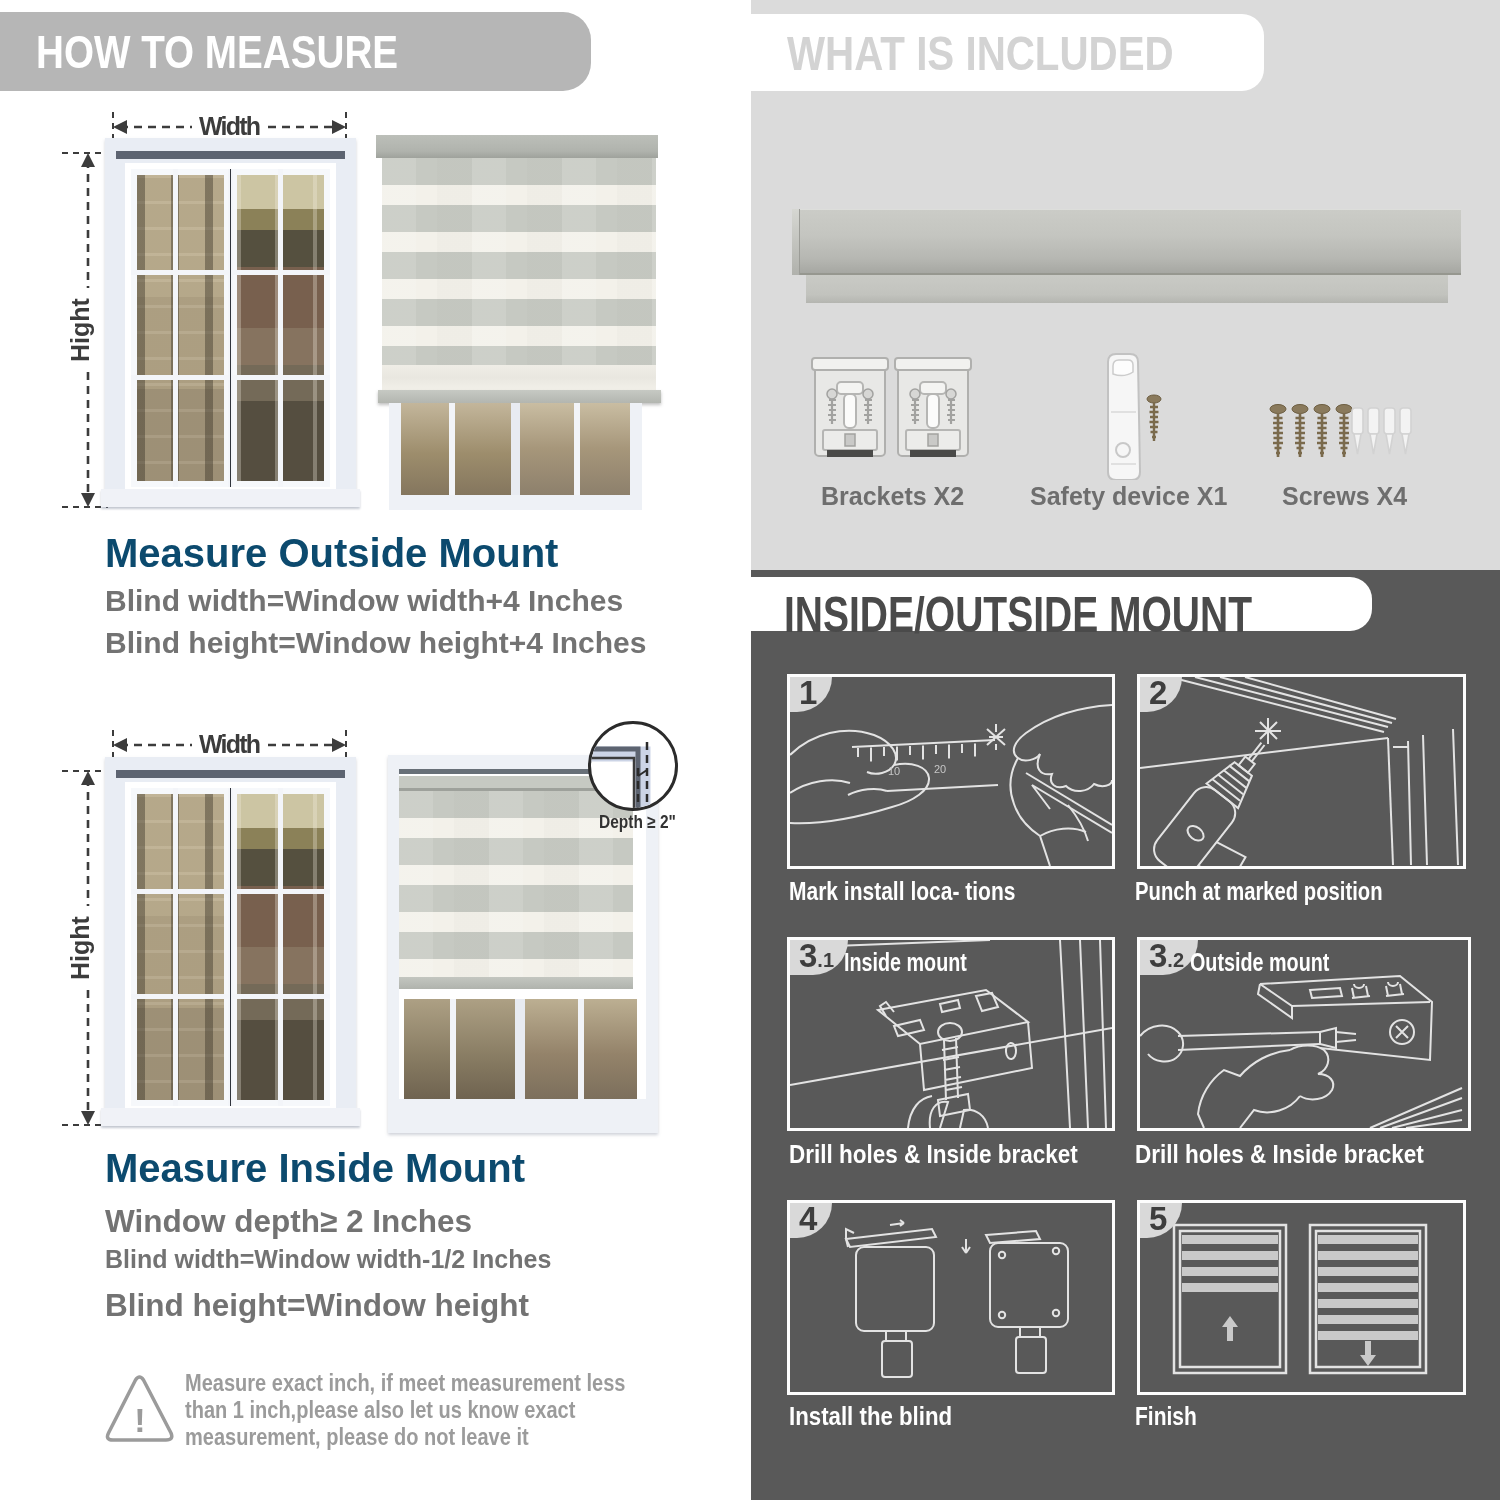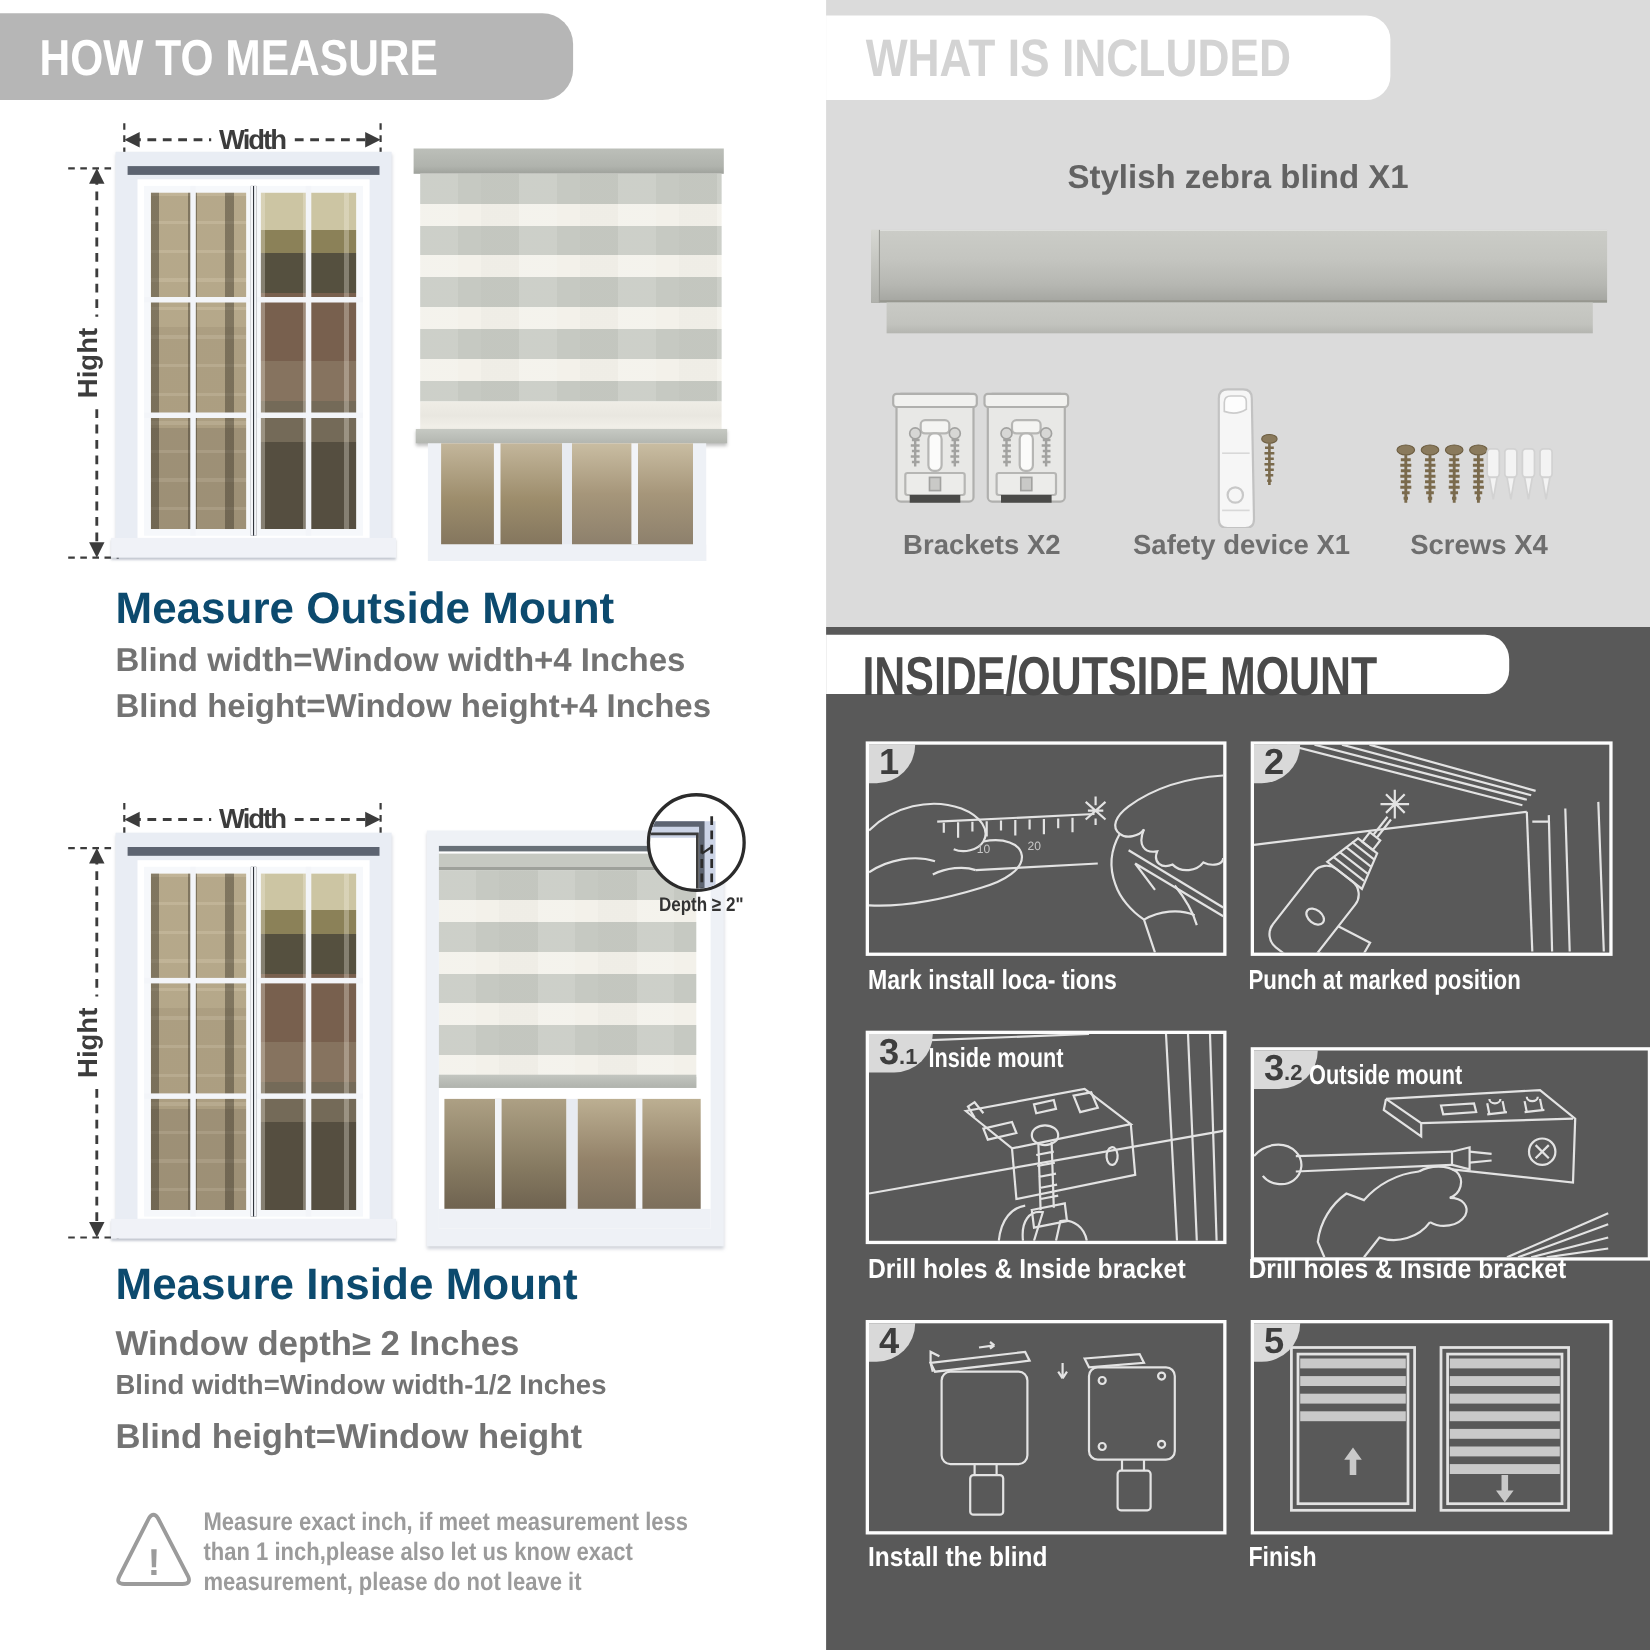--- a/index.html
+++ b/index.html
@@ -2,21 +2,21 @@
 <html><head>
 <meta charset="utf-8">
 <style>
   * { margin:0; padding:0; box-sizing:border-box; }
   html,body { width:1500px; height:1500px; background:#fff; font-family:"Liberation Sans", sans-serif; }
   #page { position:relative; width:1500px; height:1500px; overflow:hidden; background:#fff; }
   .abs { position:absolute; }
   .cx { transform-origin:0 50%; white-space:nowrap; }
 
   
-  #hdr-left { left:0; top:12px; width:521px; height:79px; background:#b6b6b6; border-radius:0 28px 28px 0;text-align:right; }
+  #hdr-left { left:0; top:12px; width:591px; height:79px; background:#b6b6b6; border-radius:0 28px 28px 0;text-align:right; }
   #hdr-left span { position:absolute; left:36px; top:13px; display:inline-block; font-size:46px; font-weight:bold; color:#fff; transform:scaleX(0.84); transform-origin:0 0; white-space:nowrap; }
 
   .h1dark { font-size:40px; font-weight:bold; color:#0c4a6e; white-space:nowrap; }
   .h2gray { font-size:30px; font-weight:bold; color:#737373; white-space:nowrap; }
 
   
   .win { width:251px; height:366px; background:#e9edf4; box-shadow:0 2px 3px rgba(120,130,150,.35); }
   .win .topstrip { position:absolute; left:11px; top:13px; width:229px; height:8px; background:#5d6471; }
   .win .glass { position:absolute; left:20px; top:25px; width:211px; height:330px; background:#fff; }
   .win .sash { position:absolute; top:6px; width:99px; height:318px; border:6px solid #f6f8fb; }
@@ -68,21 +68,20 @@
 
   <div class="abs" id="right-top"></div>
   <div class="abs" id="right-bottom"></div>
   <div class="abs" id="hdr-right">
       <span>WHAT IS INCLUDED</span>
     </div>
   <div class="abs" id="hdr-mount">
       <span>INSIDE/OUTSIDE MOUNT</span>
     </div>
 
-  <div class="abs" style="left:751px; top:145px; width:749px; text-align:center; font-size:30px; font-weight:bold; color:#636363;">Stylish zebra blind X1</div>
   <div class="abs" style="left:792px; top:209px; width:669px; height:66px; background:linear-gradient(180deg,#cbccc7 0,#c4c5c0 40%,#b6b7b2 75%,#a4a5a0 100%); box-shadow:inset 0 1px 0 #dddedb, inset 0 -2px 0 #96978f;"></div>
   <div class="abs" style="left:792px; top:209px; width:8px; height:66px; background:linear-gradient(180deg,#d6d7d2 0,#b0b1ac 100%); border-right:1px solid #9b9c97;"></div>
   <div class="abs" style="left:806px; top:275px; width:642px; height:28px; background:linear-gradient(180deg,#c9cac5 0,#c2c3be 70%,#b4b5b0 100%);"></div>
 
   <div class="abs" style="left:751px; top:330px; width:749px; height:150px;">
     <svg width="749" height="150" viewBox="0 0 749 150">
 
       <g transform="translate(64,28)">
         <rect x="0" y="0" width="70" height="98" rx="4" fill="#e8e8e6" stroke="#b0b0ae" stroke-width="2"></rect>
         <rect x="-3" y="0" width="76" height="12" rx="3" fill="#f1f1ef" stroke="#b0b0ae" stroke-width="2"></rect>
@@ -382,21 +381,21 @@
       <path d="M170 188 L174 170 C186 168 196 176 198 188"></path>
       <path d="M118 188 C120 168 130 158 142 156"></path>
     </svg>
     <div class="badge" style="width:58px; border-radius:0 0 50px 0;">
         <div class="n">3<span class="s">.1</span></div>
       </div>
     <div class="ptitle cx" style="left:54px; top:8px; transform:scaleX(0.79);">Inside mount</div>
   </div>
   <div class="cap" style="left:789px; top:1140px; transform:scaleX(0.90);">Drill holes &amp;  Inside bracket</div>
 
-  <div class="panel" style="left:1137px; top:937px; width:364px; height:194px;margin-top:15px;">
+  <div class="panel" style="left:1137px; top:937px; width:334px; height:194px;">
     <svg width="323" height="188" viewBox="0 0 323 188" fill="none" stroke="#e3e3e3" stroke-width="2">
       <path d="M120 44 L260 36 L292 62 L290 120 L180 108"></path>
       <path d="M120 44 L152 66 L290 62"></path>
       <path d="M120 44 L118 54 L152 78 L152 66"></path>
       <path d="M170 50 l30 -2 l2 8 l-30 2 Z"></path>
       <path d="M214 44 a5 4 0 1 0 10 0 M212 48 l2 10 M226 46 l2 10 M212 58 l18 -2"></path>
       <path d="M248 42 a5 4 0 1 0 10 0 M246 46 l2 10 M260 44 l2 10 M246 56 l18 -2"></path>
       <circle cx="262" cy="92" r="12"></circle>
       <path d="M256 86 l12 12 M268 86 l-12 12"></path>
       <path d="M0 96 C10 84 28 82 38 92 C46 100 44 112 36 118 C28 124 14 122 8 114"></path>

